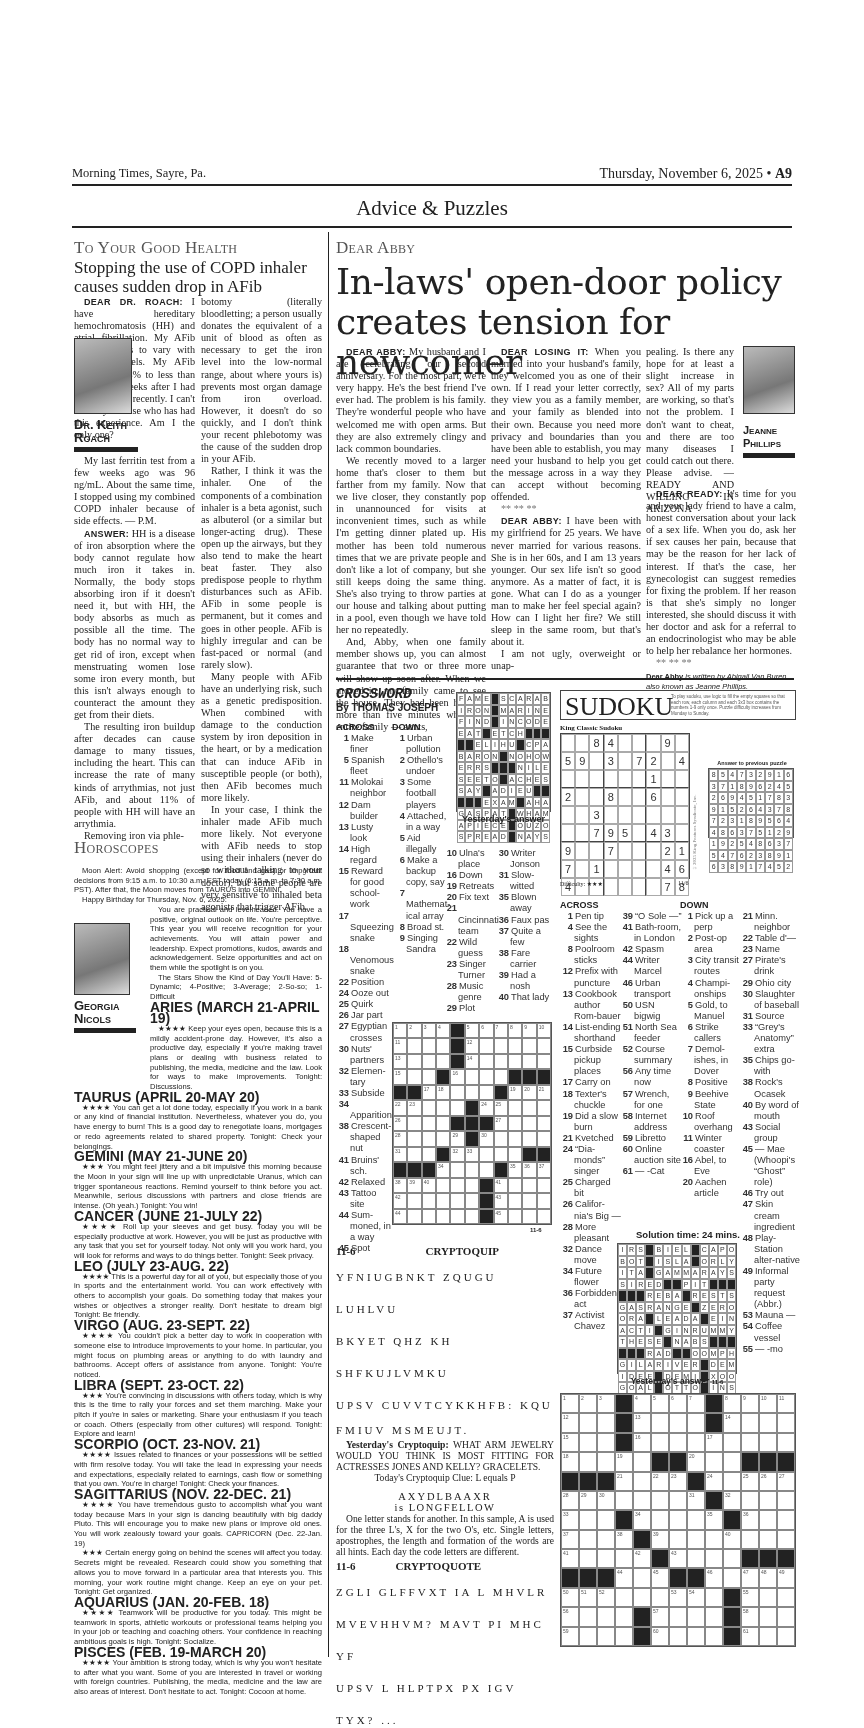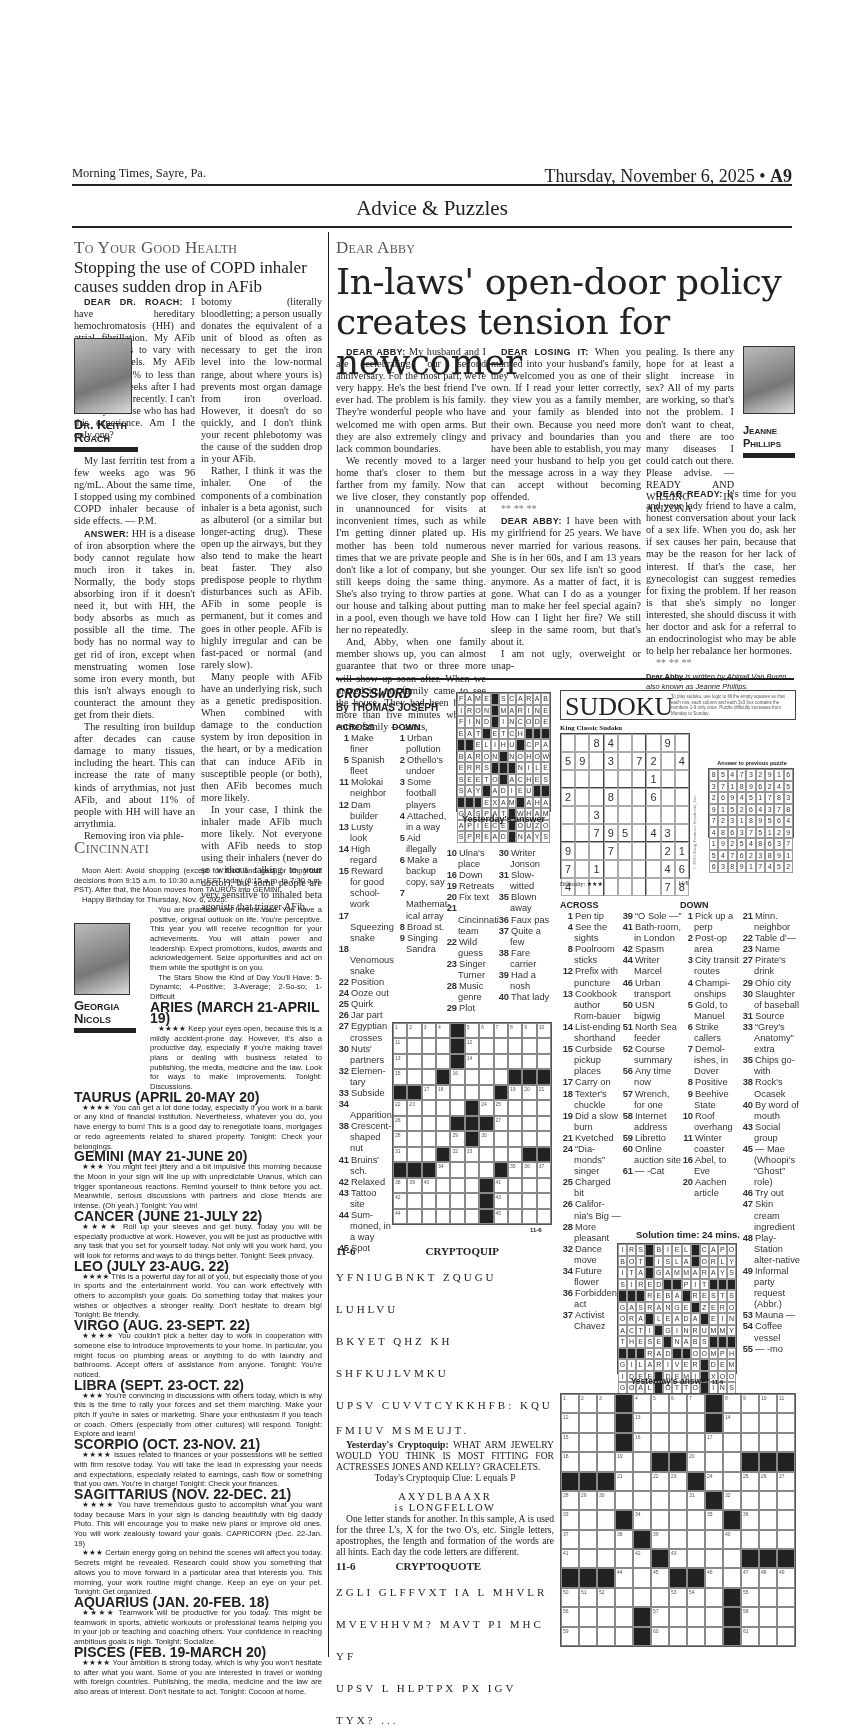--- a/index.html
+++ b/index.html
@@ -1,19 +1,19 @@
 <!DOCTYPE html>
 <html><head>
 <meta charset="utf-8">
 <style>
 *{box-sizing:border-box;margin:0;padding:0}
 body{width:864px;height:1728px;background:#fff;color:#222;font-family:"Liberation Serif",serif;position:relative;overflow:hidden}
 .abs{position:absolute}
 .hdr-l{left:72px;top:166px;font-size:12.5px}
-.hdr-r{right:72px;top:166px;font-size:18px}
+.hdr-r{right:72px;top:166px;font-size:14px}
 .rule{position:absolute;height:2px;background:#222}
 .section-title{left:0;width:864px;top:196px;text-align:center;font-size:21px}
 .kicker{font-variant:small-caps;font-size:17px;color:#555;letter-spacing:.3px}
 .sans{font-family:"Liberation Sans",sans-serif}
 p.body{font-size:10.2px;line-height:12.1px;text-align:justify;text-indent:10px}
 .col{position:absolute}
 .lead{font-family:"Liberation Sans",sans-serif;font-weight:bold;font-size:9px;letter-spacing:.3px}
 .byline{font-family:"Liberation Sans",sans-serif;font-weight:bold;font-variant:small-caps;font-size:13px;line-height:13px}
 .photo{background:linear-gradient(160deg,#bbb,#777 60%,#ddd);border:1px solid #333}
 .bar{height:5px;background:#222;margin-top:3px}
@@ -64,21 +64,21 @@
   <p class="body">Removing iron via phle-</p>
 </div>
 <div class="col" style="left:201px;top:296px;width:121px">
   <p class="body" style="text-indent:0">botomy (literally bloodletting; a person usually donates the equivalent of a unit of blood as often as necessary to get the iron level into the low-normal range, about where yours is) prevents most organ damage from iron overload. However, it doesn't do so quickly, and I don't think your recent phlebotomy was the cause of the sudden drop in your AFib.</p>
   <p class="body">Rather, I think it was the inhaler. One of the components of a combination inhaler is a beta agonist, such as albuterol (or a similar but longer-acting drug). These open up the airways, but they also tend to make the heart beat faster. They also predispose people to rhythm disturbances such as AFib. AFib in some people is permanent, but it comes and goes in other people. AFib is highly irregular and can be fast-paced or normal (and rarely slow).</p>
   <p class="body">Many people with AFib have an underlying risk, such as a genetic predisposition. When combined with damage to the conduction system by iron deposition in the heart, or by a medication that can induce AFib in susceptible people (or both), then AFib becomes much more likely.</p>
   <p class="body">In your case, I think the inhaler made AFib much more likely. Not everyone with AFib needs to stop using their inhalers (never do so without talking to your doctor), but some people are very sensitive to inhaled beta agonists that trigger AFib.</p>
 </div>
 
 <div class="col horo" style="left:74px;top:838px;width:248px">
-  <div class="kicker" style="font-size:17px;margin-bottom:8px">Cincinnati</div>
+  <div class="kicker" style="font-size:17px;margin-bottom:8px">Horoscopes</div>
   <p>Moon Alert: Avoid shopping (except for food and gas) or important decisions from 9:15 a.m. to 10:30 a.m. EST today (6:15 a.m. to 7:30 a.m. PST). After that, the Moon moves from TAURUS into GEMINI.</p>
   <p>Happy Birthday for Thursday, Nov. 6, 2025:</p>
   <div style="position:relative;padding-left:76px">
     <div class="abs" style="left:0;top:18px;width:56px;height:72px">
         <div class="photo" style="width:56px;height:72px"></div>
       </div>
     <div class="abs byline" style="left:0;top:94px;width:62px"><span>Georgia Nicols</span><div class="bar"></div></div>
     <p>You are practical and levelheaded. You have a positive, original outlook on life. You're perceptive. This year you will receive recognition for your achievements. You will attain power and leadership. Expect promotions, kudos, awards and acknowledgement. Seize opportunities and act on them while the spotlight is on you.</p>
     <p>The Stars Show the Kind of Day You'll Have: 5-Dynamic; 4-Positive; 3-Average; 2-So-so; 1-Difficult</p>
     <div class="sign">ARIES (MARCH 21-APRIL 19)</div>

